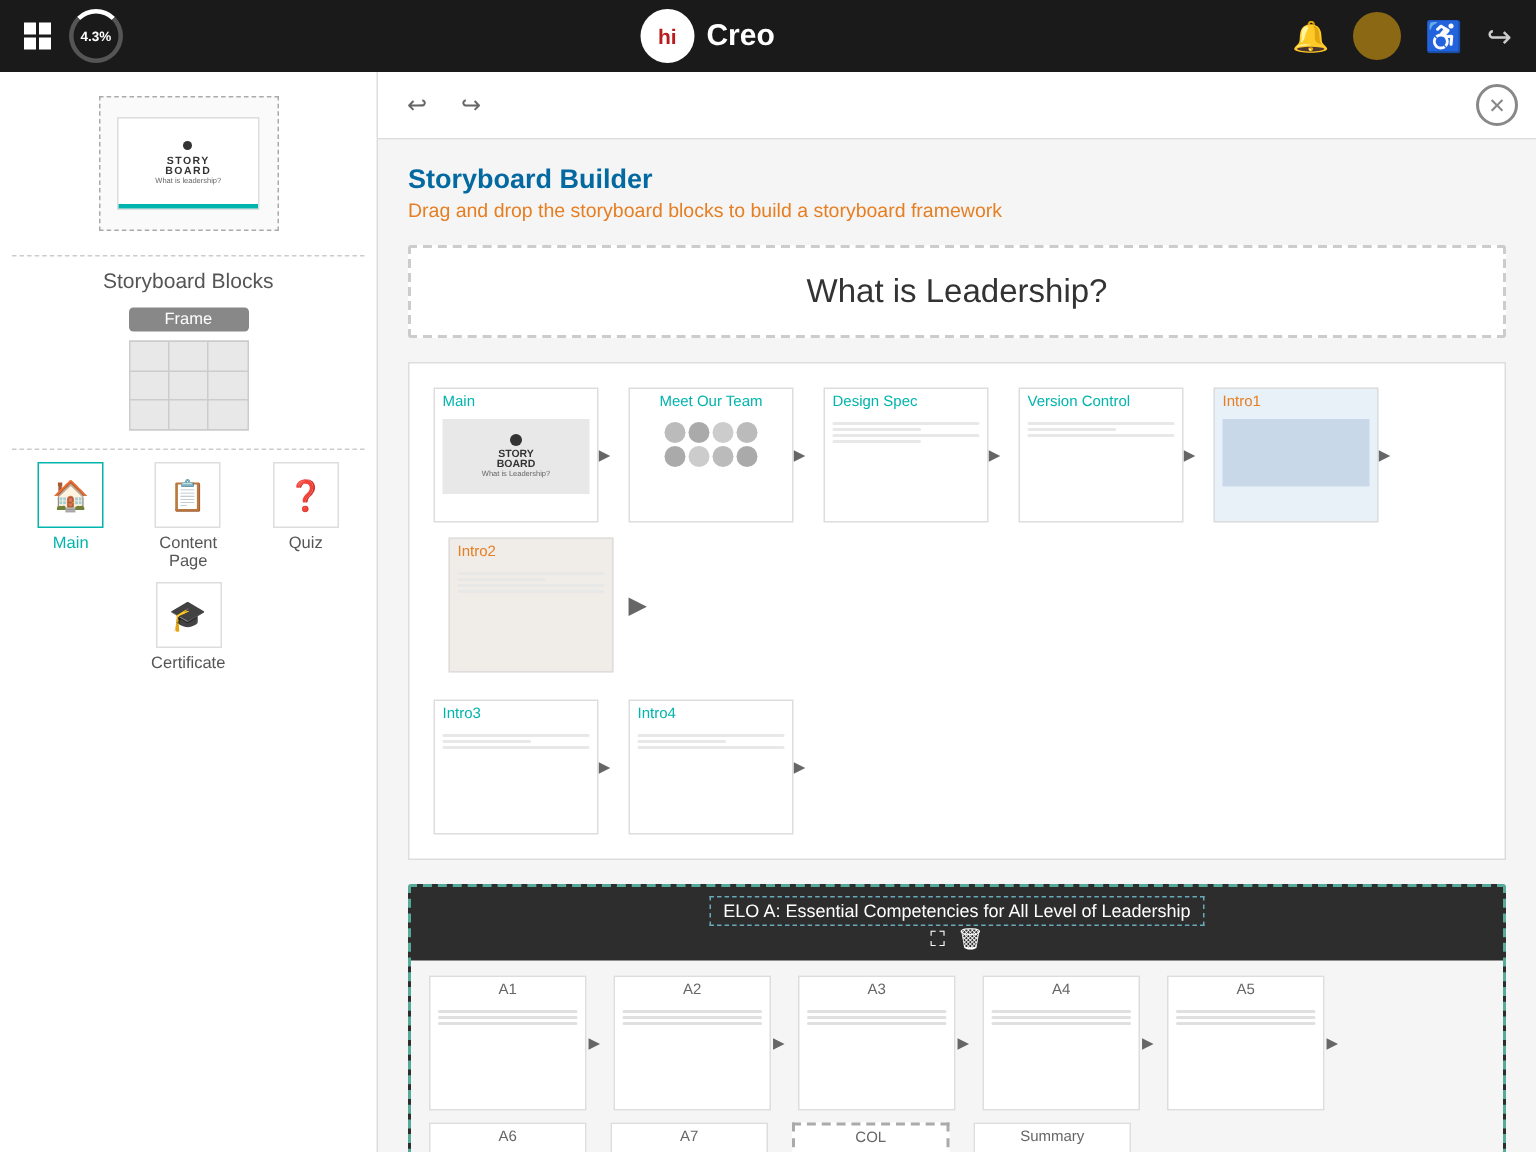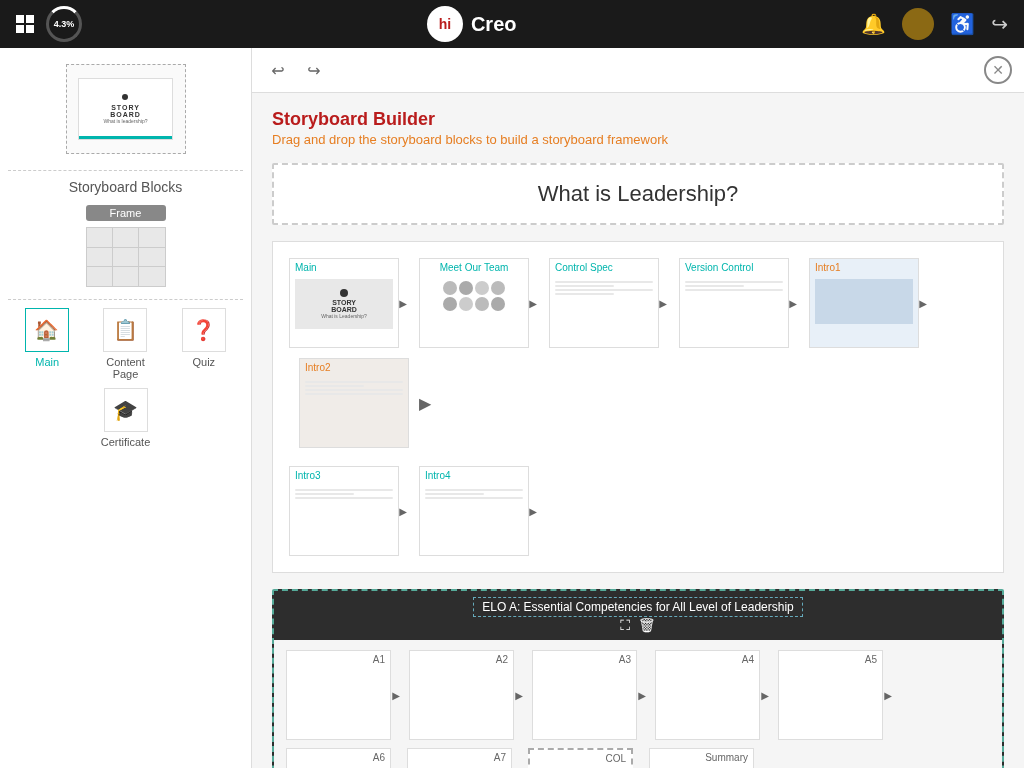--- a/index.html
+++ b/index.html
@@ -126,21 +126,21 @@
       width: 28px; height: 28px; border-radius: 50%;
       border: 2px solid #888; background: none; cursor: pointer;
       color: #888; font-size: 14px; display: flex; align-items: center; justify-content: center;
     }
 
     
     .builder-area {
       flex: 1; overflow-y: auto; padding: 16px 20px;
     }
     .builder-header { margin-bottom: 16px; }
-    .builder-title { font-size: 18px; font-weight: bold; color: #b91c1c; }
+    .builder-title { font-size: 18px; font-weight: bold; color: #0369a1; }
     .builder-subtitle { font-size: 13px; color: #e67e22; margin-top: 2px; }
 
     
     .title-box {
       border: 2px dashed #ccc; background: white;
       padding: 16px; text-align: center;
       font-size: 22px; color: #333; margin-bottom: 16px;
       border-radius: 2px;
     }
     .sb-card {
@@ -185,21 +185,20 @@
     }
     .elo-actions { display: flex; gap: 8px; color: white; font-size: 14px; }
     .elo-grid {
       background: #f5f5f5; padding: 10px 12px;
       display: flex; flex-wrap: wrap; gap: 4px;
     }
     .elo-card {
       width: 105px; height: 90px; border: 1px solid #ddd;
       background: white; display: flex; flex-direction: column;
       position: relative;
-      align-items: flex-end;
     }
     .elo-card-title {
       font-size: 10px; color: #666; padding: 3px 5px; text-align: center;
     }
     .elo-card-body { flex: 1; padding: 3px 5px; }
     .elo-line { height: 2px; background: #e0e0e0; margin: 2px 0; border-radius: 1px; }
     .elo-arrow {
       position: absolute; right: -10px; top: 50%;
       transform: translateY(-50%);
       font-size: 10px; color: #666; z-index: 1;
@@ -343,21 +342,21 @@
                 <div style="width:14px;height:14px;border-radius:50%;background:#aaa;"></div>
                 <div style="width:14px;height:14px;border-radius:50%;background:#ccc;"></div>
                 <div style="width:14px;height:14px;border-radius:50%;background:#bbb;"></div>
                 <div style="width:14px;height:14px;border-radius:50%;background:#aaa;"></div>
               </div>
             </div>
             <div class="sb-arrow">▶</div>
           </div>
 
           <div class="sb-card" style="position:relative; margin-left:14px;">
-            <div class="sb-card-title">Control Spec</div>
+            <div class="sb-card-title">Design Spec</div>
             <div class="sb-card-body">
               <div class="sb-line"></div>
               <div class="sb-line short"></div>
               <div class="sb-line"></div>
               <div class="sb-line short"></div>
             </div>
             <div class="sb-arrow">▶</div>
           </div>
 
           <div class="sb-card" style="position:relative; margin-left:14px;">

